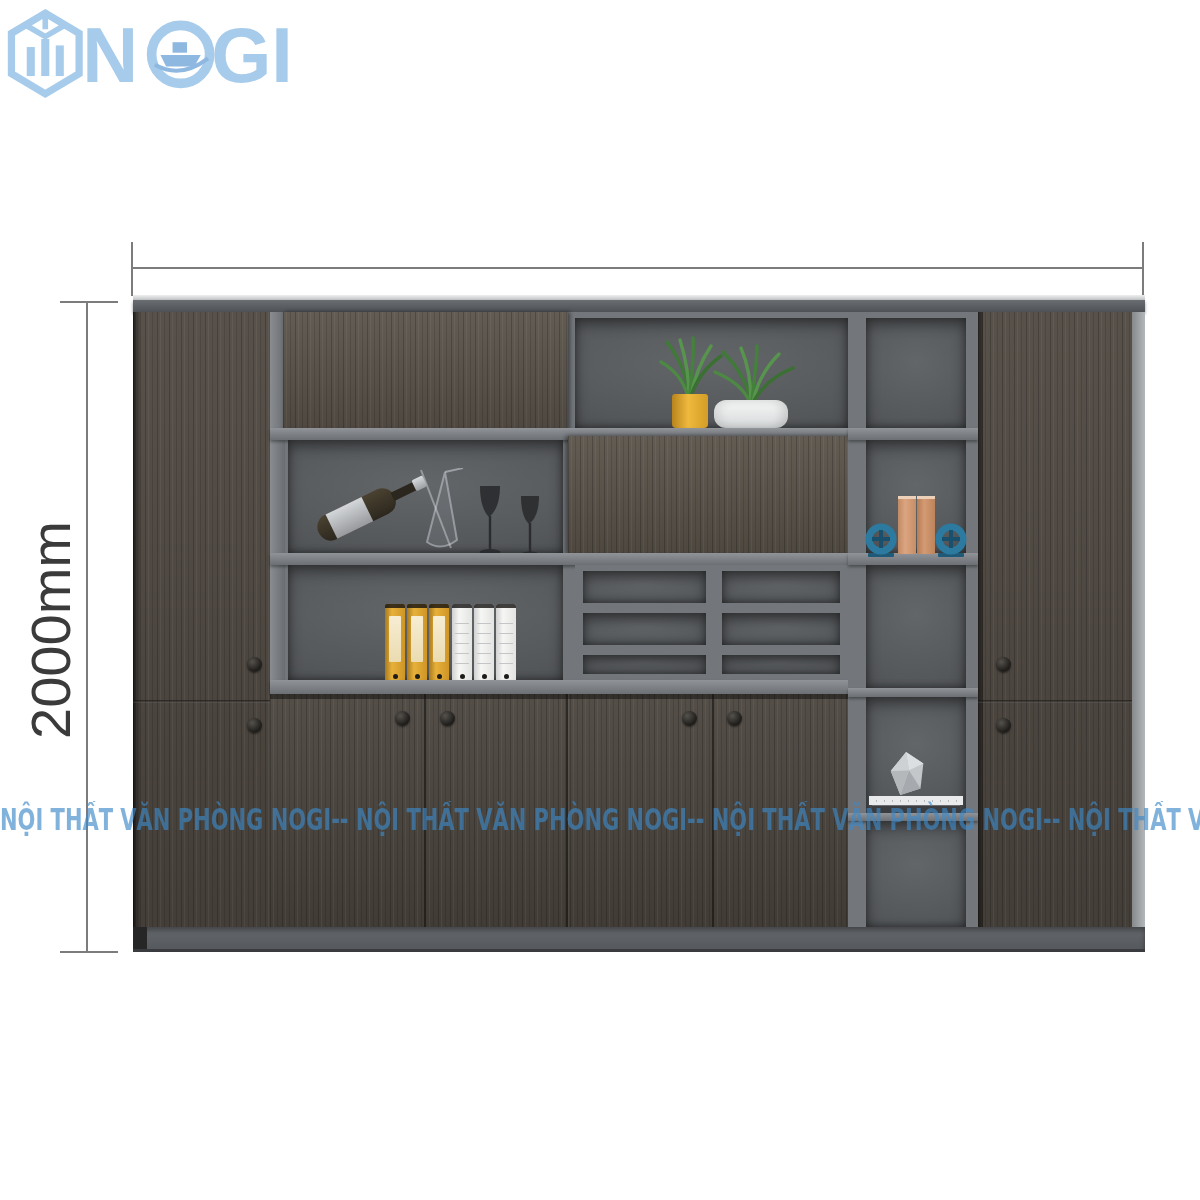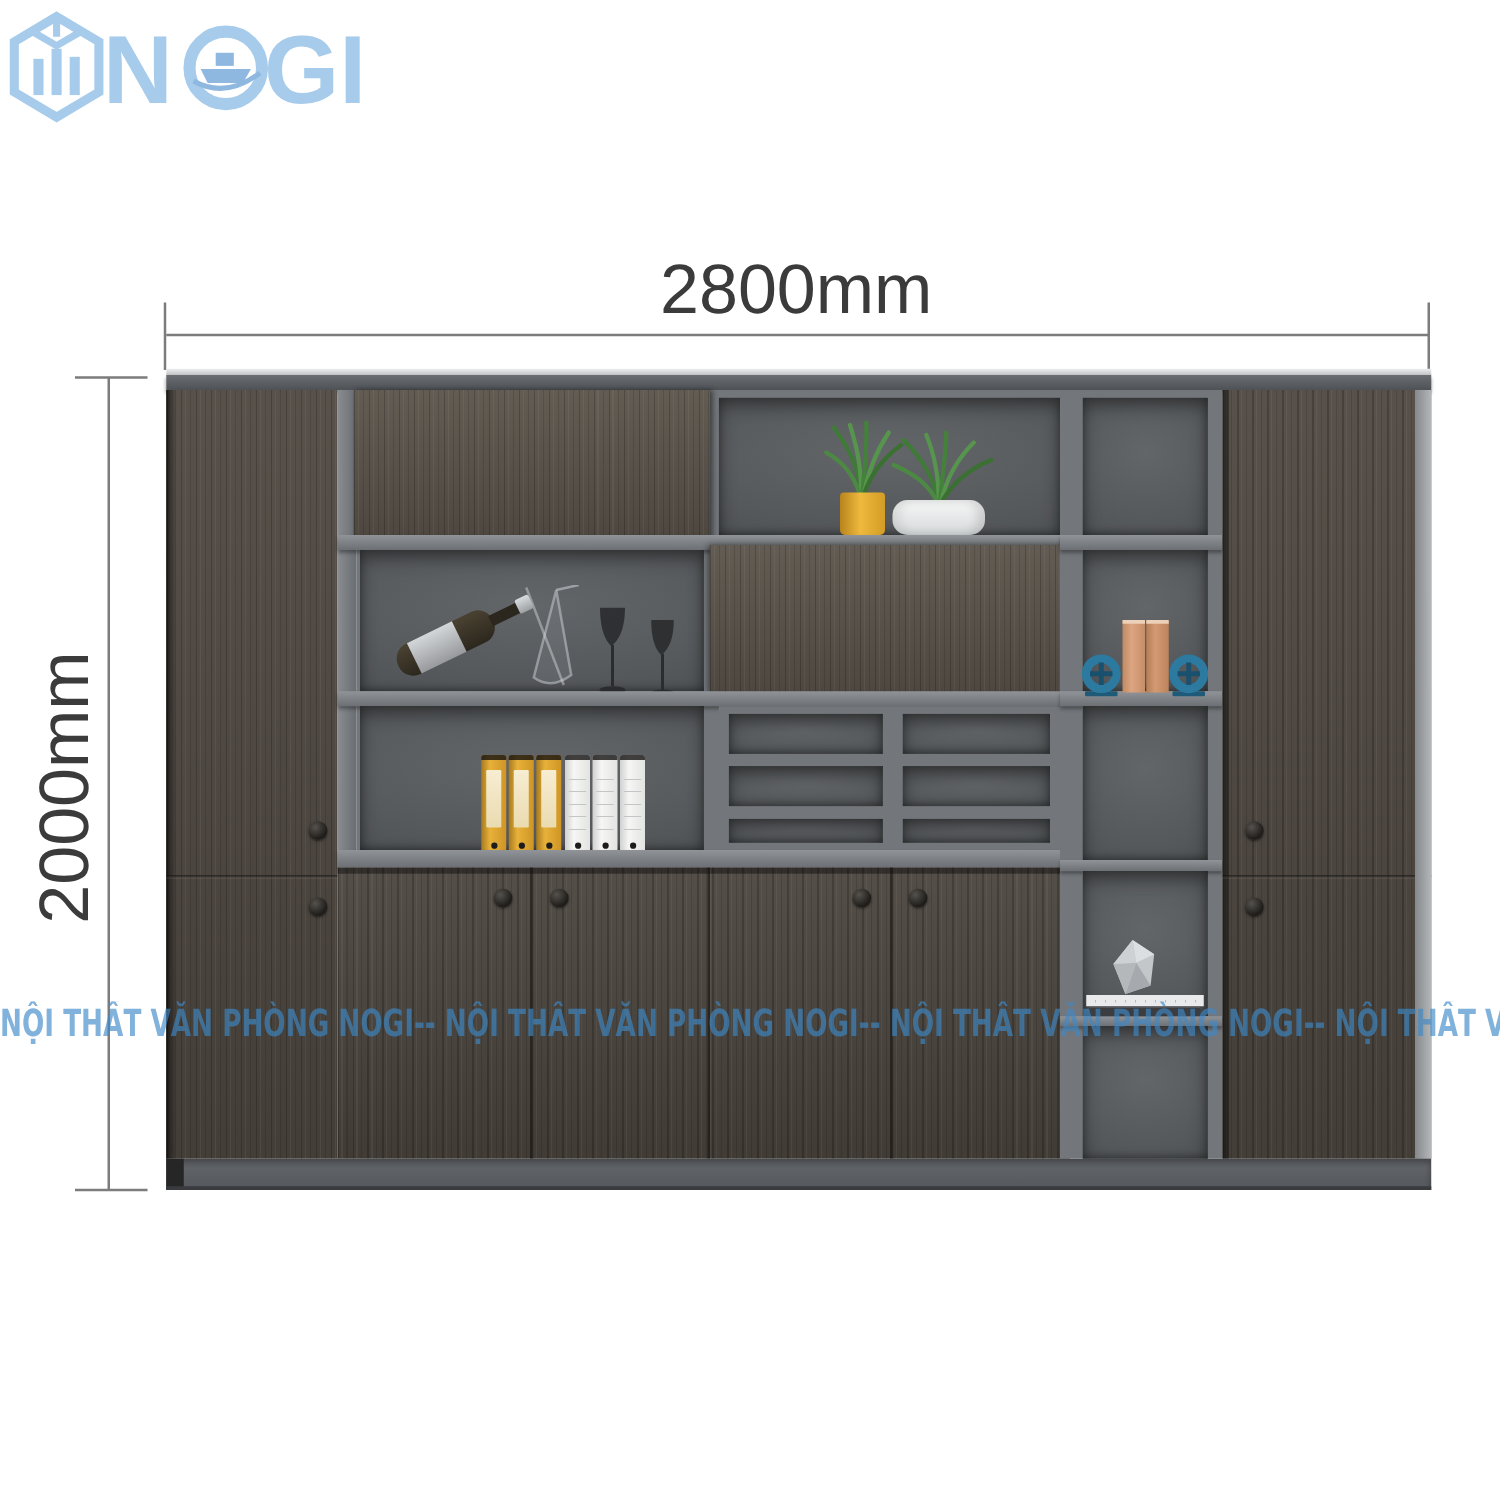--- a/index.html
+++ b/index.html
@@ -103,21 +103,20 @@
       <g>
         <circle cx="218" cy="57" r="36" fill="none" stroke="#a6cbeb" stroke-width="12"></circle>
         <rect x="208" y="42" width="18" height="13" fill="#8fb8e0"></rect>
         <polygon points="193,58 243,58 235,72 200,72" fill="#8fb8e0"></polygon>
         <path d="M186 70 Q218 88 252 62" fill="none" stroke="#8fb8e0" stroke-width="5"></path>
       </g>
       <text x="256" y="92" font-size="96" font-weight="bold" fill="#a6cbeb" font-family="Liberation Sans, sans-serif">GI</text>
     </svg>
   </div>
 
-  <div class="dim-label" style="left:437px;top:198px;width:400px;text-align:center;">2800mm</div>
   <div class="dim-line" style="left:133px;top:267px;width:1010px;height:2px;"></div>
   <div class="dim-line" style="left:131px;top:242px;width:2px;height:54px;"></div>
   <div class="dim-line" style="left:1142px;top:242px;width:2px;height:54px;"></div>
 
   <div class="dim-label" style="left:-59px;top:602px;width:220px;height:56px;line-height:56px;text-align:center;transform:rotate(-90deg);">2000mm</div>
   <div class="dim-line" style="left:86px;top:302px;width:2px;height:650px;"></div>
   <div class="dim-line" style="left:60px;top:301px;width:58px;height:2px;"></div>
   <div class="dim-line" style="left:60px;top:951px;width:58px;height:2px;"></div>
 
   <div class="abs" style="left:133px;top:295px;width:1012px;height:5px;background:linear-gradient(#eceeef,#c2c4c6);"></div>

